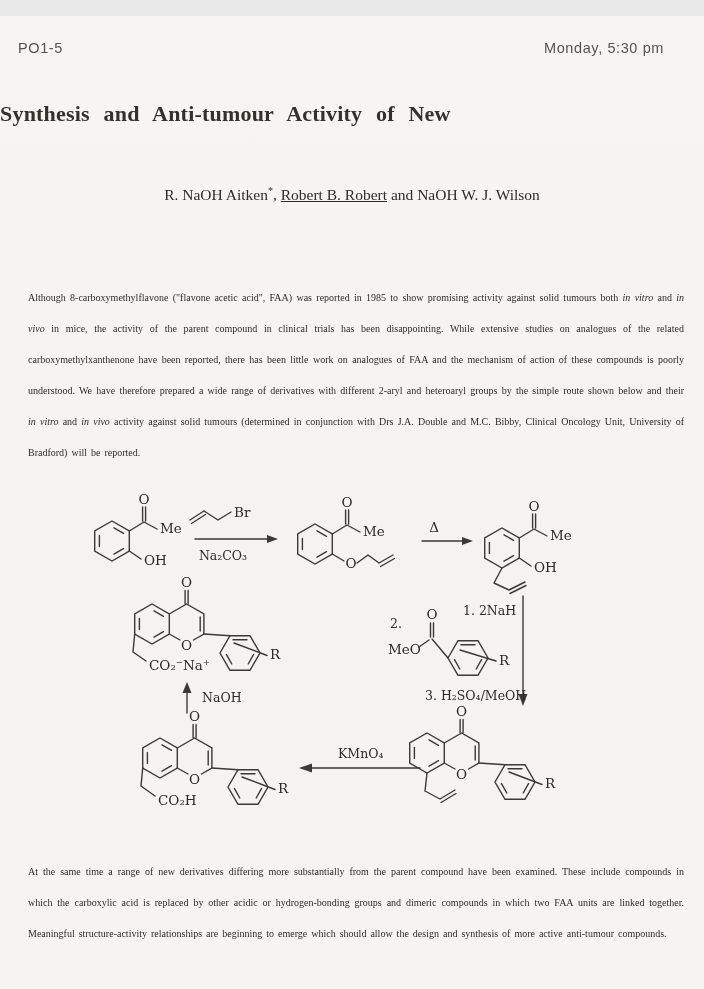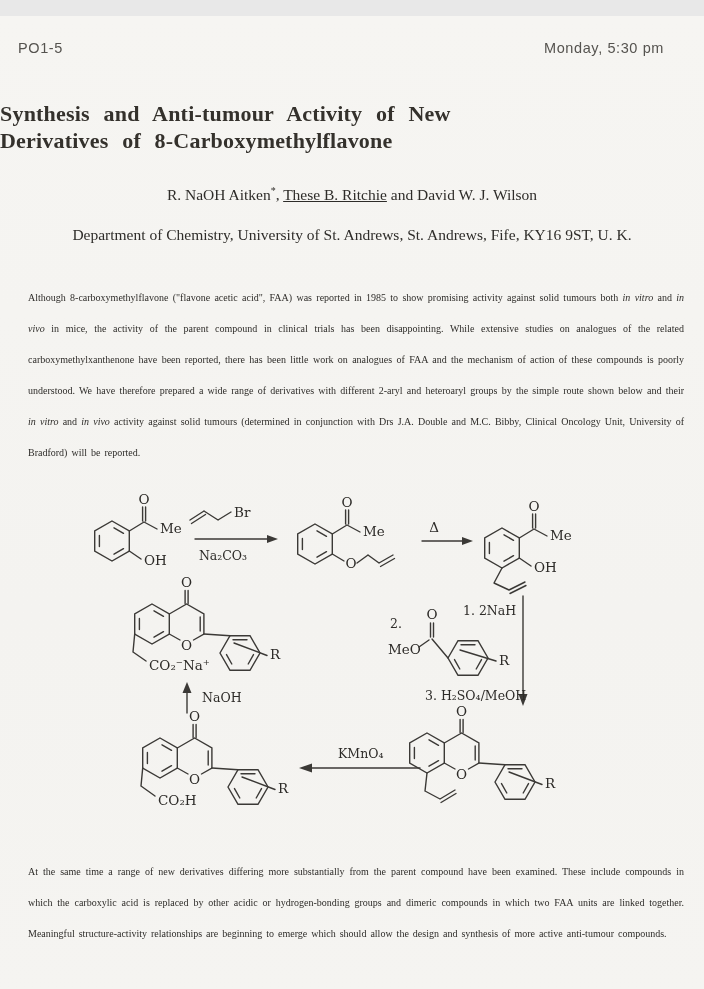--- a/index.html
+++ b/index.html
@@ -32,26 +32,24 @@
 </head>
 <body>
 
 <div class="page">
 
   <div class="hdr hdr-left">PO1-5</div>
   <div class="hdr hdr-right">Monday, 5:30 pm</div>
 
   <div class="title">
     <div>Synthesis and Anti-tumour Activity of New</div>
-    <div>Derivatives of 8-Carboxymethylflavone</div>
   </div>
 
-  <div class="authors"><span>R. NaOH Aitken</span><sup>*</sup><span>, </span><span class="u">These B. Ritchie</span><span> and David W. J. Wilson</span></div>
+  <div class="authors"><span>R. NaOH Aitken</span><sup>*</sup><span>, </span><span class="u">Robert B. Robert</span><span> and NaOH W. J. Wilson</span></div>
 
-  <div class="affil">Department of Chemistry, University of St. Andrews, St. Andrews, Fife, KY16 9ST, U. K.</div>
 
   <div class="para p1"><span>Although 8-carboxymethylflavone ("flavone acetic acid", FAA) was reported in 1985 to show promising activity against solid tumours both </span><i>in vitro</i><span> and </span><i>in vivo</i><span> in mice, the activity of the parent compound in clinical trials has been disappointing.  While extensive studies on analogues of the related carboxymethylxanthenone have been reported, there has been little work on analogues of FAA and the mechanism of action of these compounds is poorly understood.  We have therefore prepared a wide range of derivatives with different 2-aryl and heteroaryl groups by the simple route shown below and their </span><i>in vitro</i><span> and </span><i>in vivo</i><span> activity against solid tumours (determined in conjunction with Drs J.A. Double and M.C. Bibby, Clinical Oncology Unit, University of Bradford) will be reported.</span></div>
 
   <svg class="scheme" width="664" height="344" viewBox="0 0 664 344">
     <defs>
       <g id="bz">
         <path d="M0,-20 L17.3,-10 L17.3,10 L0,20 L-17.3,10 L-17.3,-10 Z"></path>
         <path d="M2,-13.2 L11.5,-7.7 M11.5,7.7 L2,13.2 M-12.6,-5.5 L-12.6,5.5"></path>
       </g>
       <g id="bz2">

